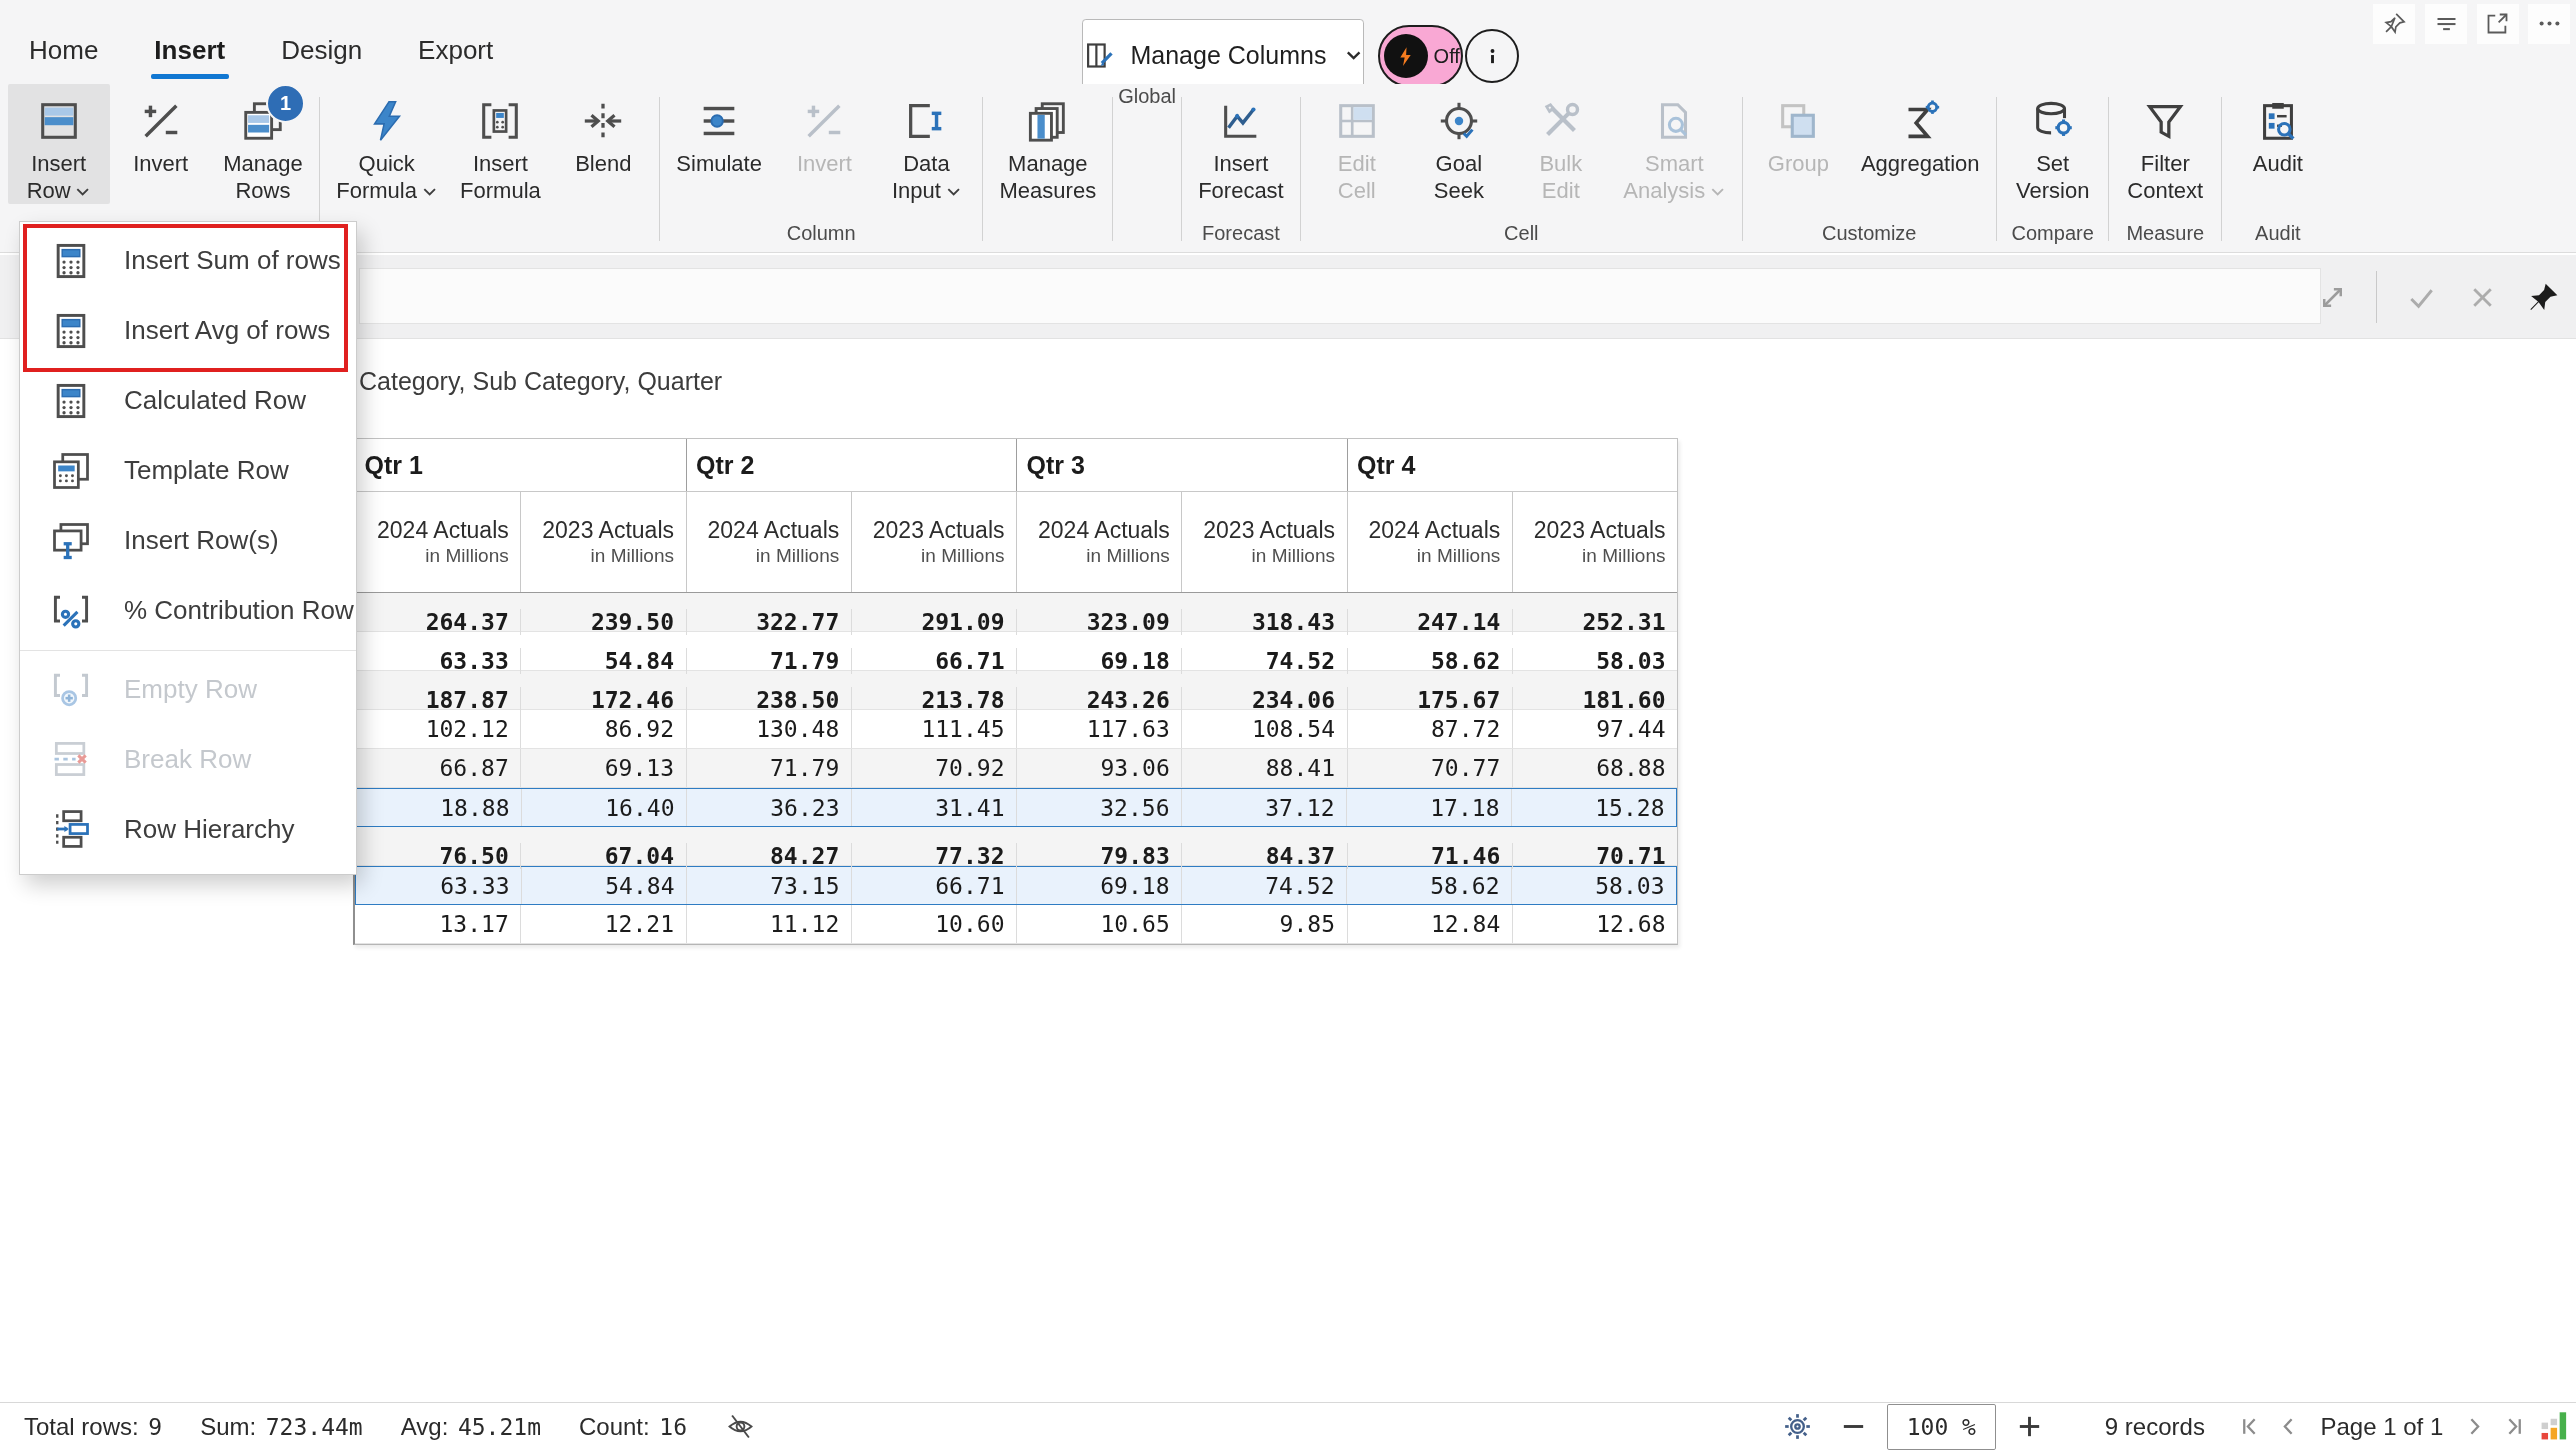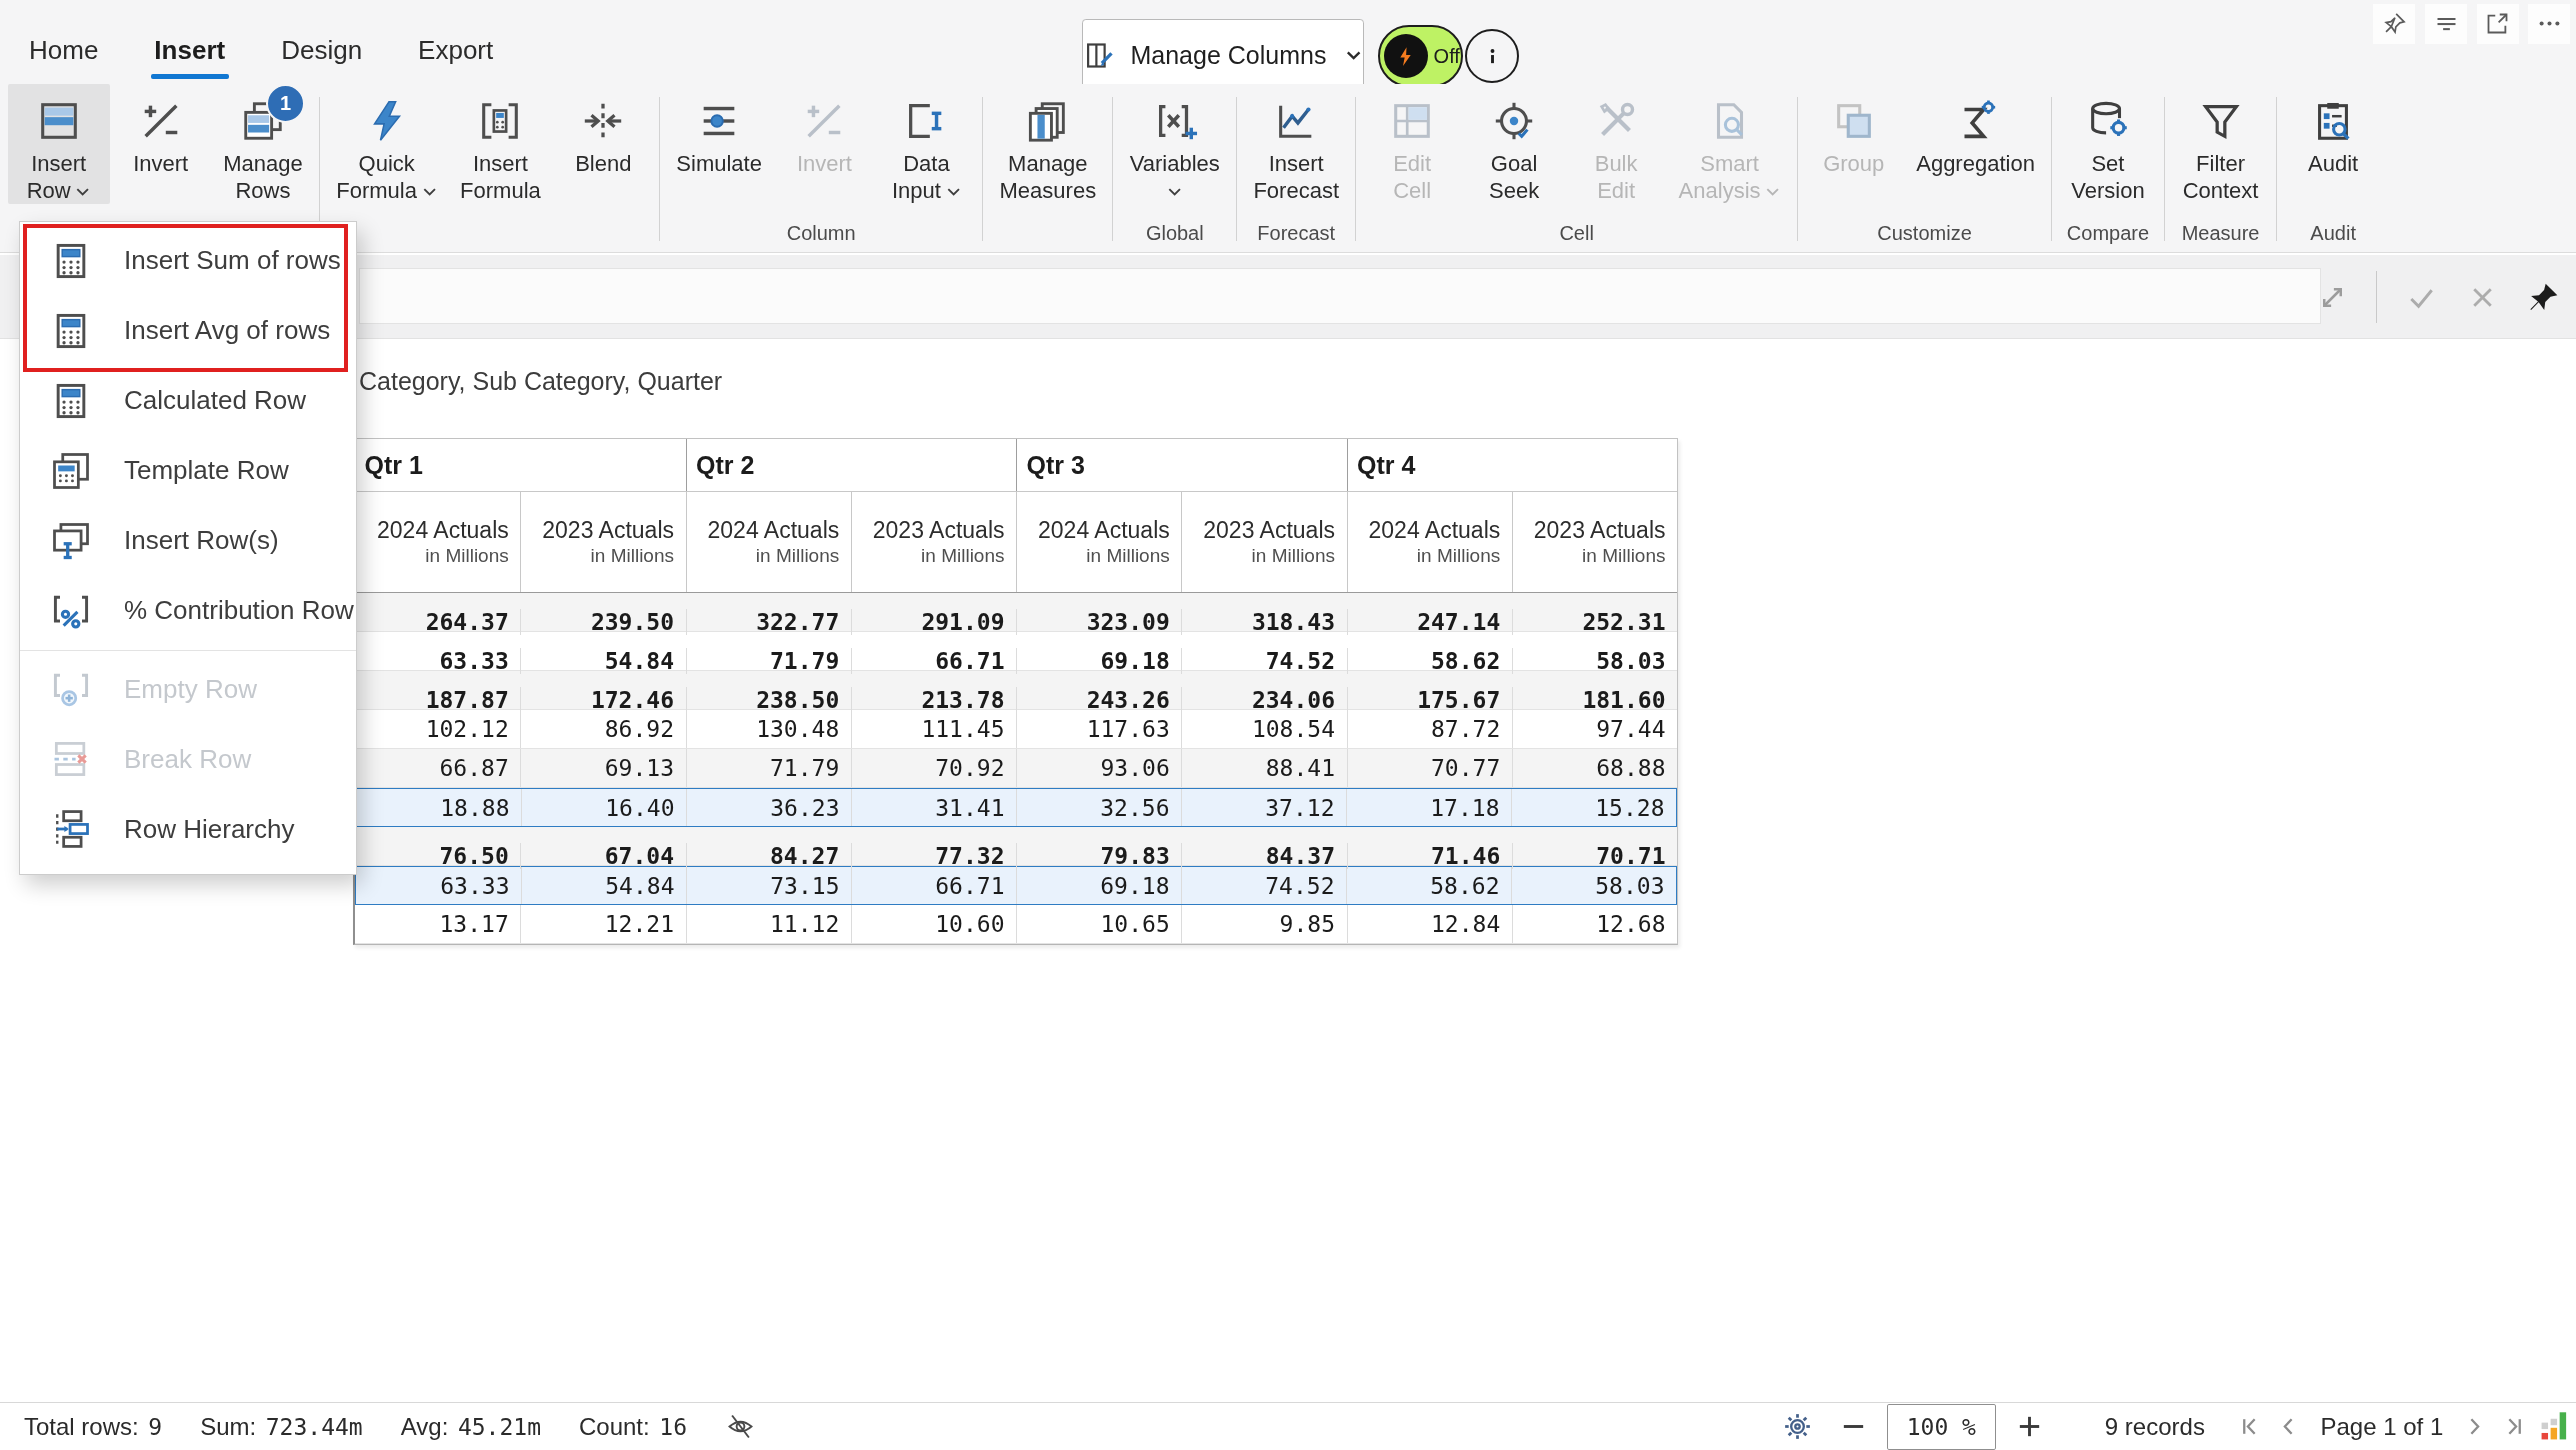--- a/index.html
+++ b/index.html
@@ -9,21 +9,21 @@
   .mono{font-family:"DejaVu Sans Mono",monospace;}
 
   
   .topbar{position:absolute;left:0;top:0;width:100%;height:84px;background:#f5f5f6;}
   .tabs{position:absolute;left:29px;top:35px;display:flex;gap:56px;font-size:26px;color:#2b2b2b;}
   .tab{position:relative;cursor:pointer;padding-bottom:11.5px;}
   .tab.active{font-weight:bold;color:#1d1d1d;}
   .tab.active::after{content:"";position:absolute;left:-3.8px;right:-3.8px;bottom:-1.9px;height:5.8px;background:#1077d2;border-radius:1.9px;}
   .mc-btn{position:absolute;left:1082px;top:19px;width:280px;height:71px;background:#fff;border:1px solid #b9b9b9;border-radius:3.8px;
           display:flex;align-items:center;justify-content:center;gap:13.4px;font-size:25px;color:#1f1f1f;cursor:pointer;}
-  .toggle{position:absolute;left:1378px;top:25px;width:81px;height:58px;border:2.9px solid #1d1d1d;border-radius:31px;background:#bef264;
+  .toggle{position:absolute;left:1378px;top:25px;width:81px;height:58px;border:2.9px solid #1d1d1d;border-radius:31px;background:#f9a8d4;
           display:flex;align-items:center;cursor:pointer;}
   .toggle .knob{width:44px;height:44px;border-radius:50%;background:#111;margin-left:3.8px;display:flex;align-items:center;justify-content:center;}
   .toggle .tlabel{font-size:20px;color:#1d1d1d;margin-left:5.8px;}
   .info-btn{position:absolute;left:1465px;top:29px;width:50px;height:50px;border:2.9px solid #1d1d1d;border-radius:50%;
             display:flex;align-items:center;justify-content:center;cursor:pointer;}
   .winicons{position:absolute;right:5.8px;top:3.8px;display:flex;gap:9.6px;}
   .winicon{width:42px;height:40px;background:#fdfdfd;display:flex;align-items:center;justify-content:center;cursor:pointer;}
 
   
   .ribbon{position:absolute;left:0;top:84px;width:100%;height:169px;background:#f5f5f6;border-bottom:1.9px solid #dcdcdc;
@@ -347,40 +347,20 @@
             <div>Measures</div>
           </div>
       </div>
     </div>
     <div class="glabel"></div>
   </div>
 
   <div class="rsep"></div>
 
   <div class="rgroup">
-    <div class="btnrow">
-      <div class="rbtn">
-        <div class="ricon">
-          <svg width="46" height="46" viewBox="0 0 24 24" fill="none">
-              <path d="M7 4.5 H4.5 V19.5 H7" stroke="#4e4e4e" stroke-width="1.7"></path>
-              <path d="M15.5 4.5 H18 V19.5 H15.5" stroke="#4e4e4e" stroke-width="1.7"></path>
-              <line x1="8.5" y1="9" x2="14" y2="15" stroke="#4e4e4e" stroke-width="1.8"></line>
-              <line x1="14" y1="9" x2="8.5" y2="15" stroke="#4e4e4e" stroke-width="1.8"></line>
-              <line x1="20.5" y1="15.5" x2="20.5" y2="21.5" stroke="#2b72b9" stroke-width="1.8"></line>
-              <line x1="17.5" y1="18.5" x2="23.5" y2="18.5" stroke="#2b72b9" stroke-width="1.8"></line>
-            </svg>
-        </div>
-        <div class="rlabel">
-            <div>Variables</div>
-          <div><span class="caret" style="margin-left:0"><svg width="15.3" height="9.6" viewBox="0 0 14 9" fill="none">
-                  <polyline points="2,2 7,7 12,2" stroke="#3f3f3f" stroke-width="1.8"></polyline>
-                </svg></span></div>
-        </div>
-      </div>
-    </div>
     <div class="glabel">Global</div>
   </div>
 
   <div class="rsep"></div>
 
   <div class="rgroup">
     <div class="btnrow">
       <div class="rbtn">
         <div class="ricon">
           <svg width="46" height="46" viewBox="0 0 24 24" fill="none">

